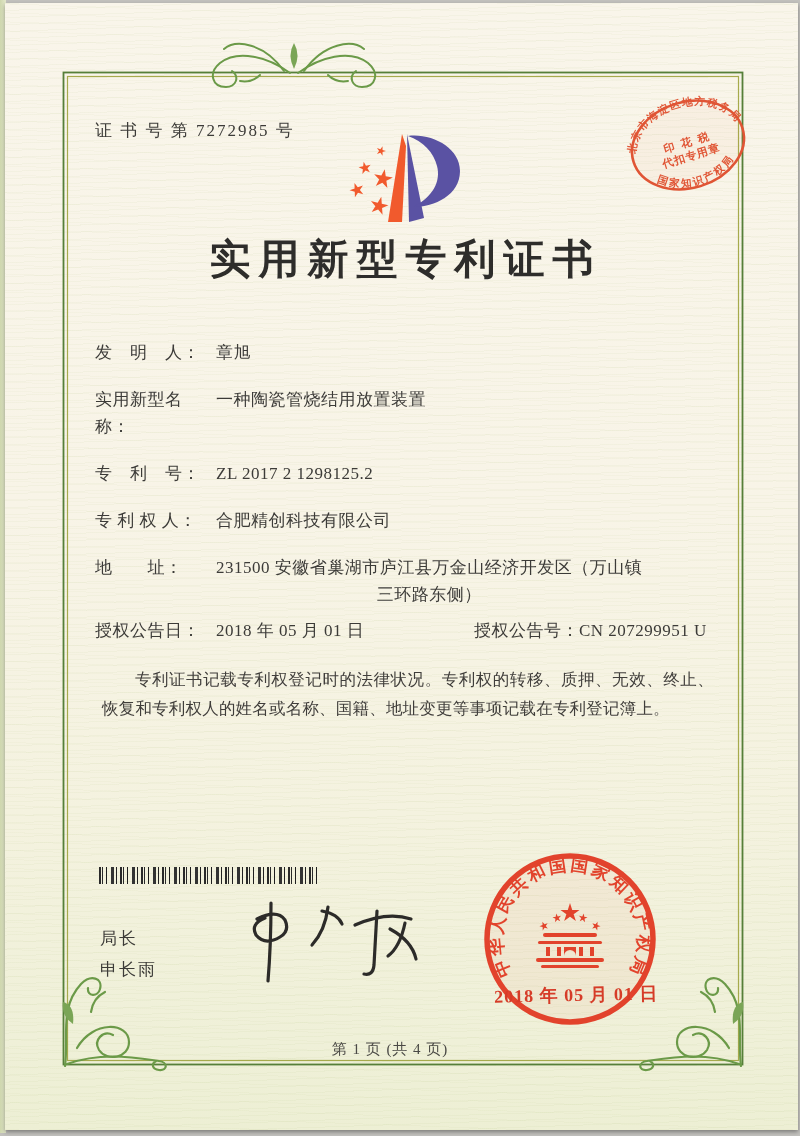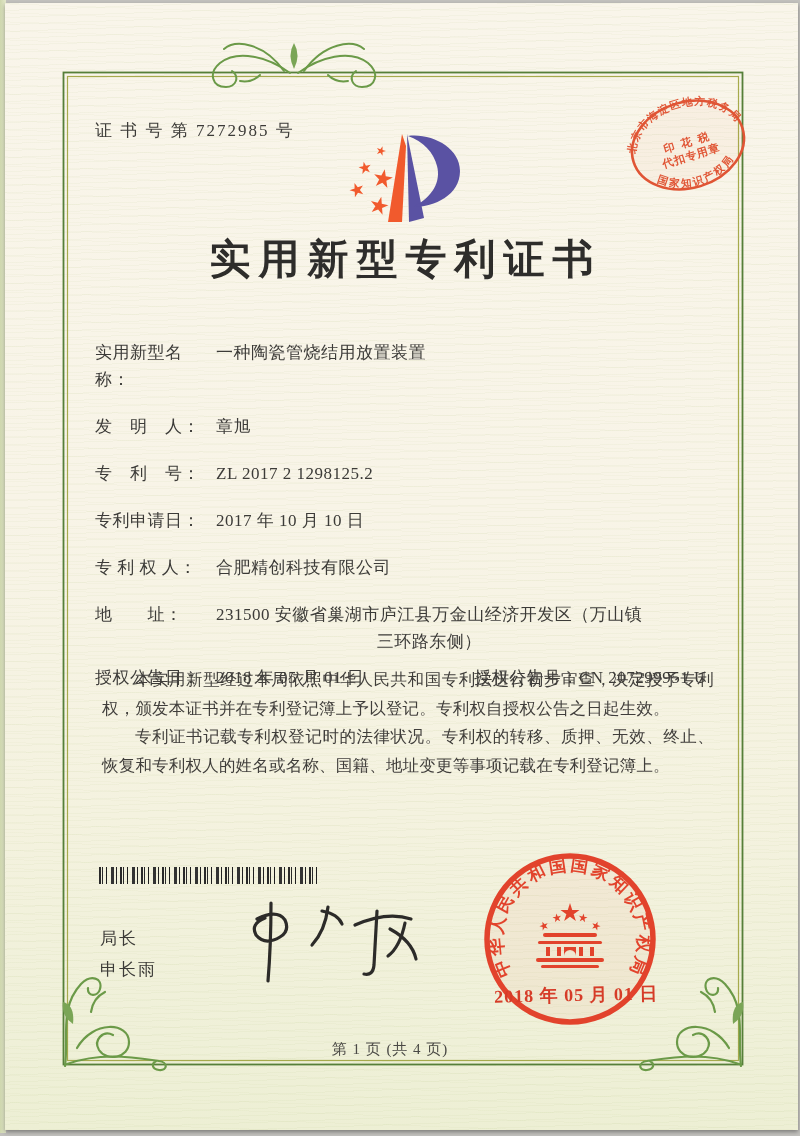--- a/index.html
+++ b/index.html
@@ -110,34 +110,30 @@
       <g fill="#5a52a3">
         <polygon points="71,8 73,96 88,92"></polygon>
         <path d="M72,10 C 96,7 124,22 124,45 C 124,69 99,81 77,81 C 97,71 105,55 101,40 C 98,27 87,15 72,10 Z"></path>
       </g>
     </svg>
 
     <div class="title">实用新型专利证书</div>
 
     <div class="fields">
       <div class="frow">
+        <span class="flabel">发　明　人：</span>
+        <span class="fvalue">章旭</span>
+      </div>
+      <div class="frow">
         <span class="flabel">实用新型名称：</span>
         <span class="fvalue">一种陶瓷管烧结用放置装置</span>
       </div>
       <div class="frow">
-        <span class="flabel">发　明　人：</span>
-        <span class="fvalue">章旭</span>
-      </div>
-      <div class="frow">
         <span class="flabel">专　利　号：</span>
         <span class="fvalue">ZL 2017 2 1298125.2</span>
-      </div>
-      <div class="frow">
-        <span class="flabel">专利申请日：</span>
-        <span class="fvalue">2017 年 10 月 10 日</span>
       </div>
       <div class="frow">
         <span class="flabel">专 利 权 人：</span>
         <span class="fvalue">合肥精创科技有限公司</span>
       </div>
       <div class="frow addr">
         <span class="flabel">地　　址：</span>
         <span class="fvalue pre">231500 安徽省巢湖市庐江县万金山经济开发区（万山镇
 三环路东侧）</span>
       </div>
@@ -145,21 +141,20 @@
         <span class="flabel">授权公告日：</span>
         <span class="fvalue">2018 年 05 月 01 日</span>
         <span class="gpair2">
           <span class="flabel">授权公告号：</span>
           <span class="fvalue">CN 207299951 U</span>
         </span>
       </div>
     </div>
 
     <div class="paras">
-      <p>本实用新型经过本局依照中华人民共和国专利法进行初步审查，决定授予专利权，颁发本证书并在专利登记簿上予以登记。专利权自授权公告之日起生效。</p>
       <p>专利证书记载专利权登记时的法律状况。专利权的转移、质押、无效、终止、恢复和专利权人的姓名或名称、国籍、地址变更等事项记载在专利登记簿上。</p>
     </div>
 
     <div class="barcode"></div>
 
     <div class="sig-title">局长</div>
     <div class="sig-name">申长雨</div>
 
     <svg class="signature" width="195" height="95" viewBox="0 0 195 95">
       <g stroke="#2c2b29" stroke-width="3.2" fill="none" stroke-linecap="round" stroke-linejoin="round">

